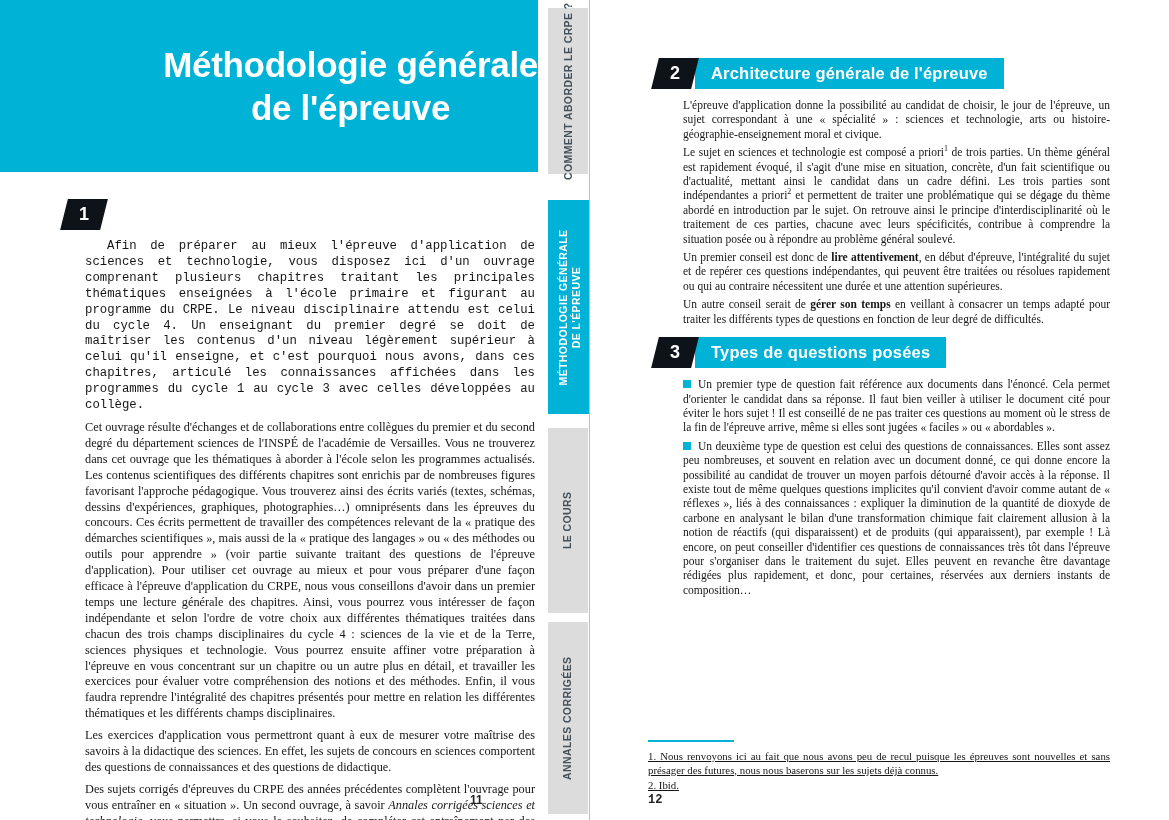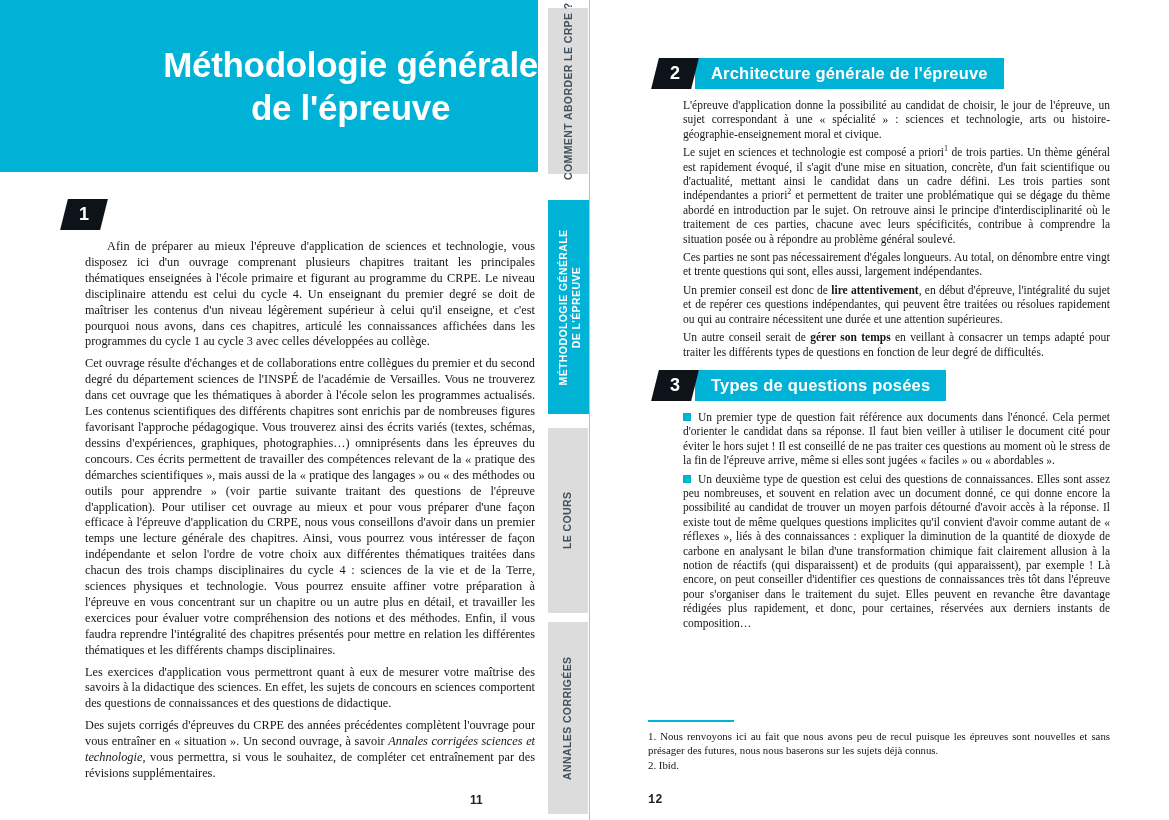--- a/index.html
+++ b/index.html
@@ -36,30 +36,30 @@
   .left-content{position:absolute;left:57px;top:199px;width:473px;}
   .left-content .body-col{margin-left:28px;width:450px;margin-top:6px;}
   .left-content p.body-p{font-size:12.3px;line-height:15.9px;margin:0 0 6px 0;}
   .right-content{position:absolute;left:648px;top:58px;width:462px;}
   .right-content .body-col{margin-left:35px;width:427px;margin-top:5px;}
   .right-content p.body-p{font-size:11.5px;line-height:14.4px;margin:0 0 4px 0;}
   .right-content .sec-gap{margin-top:11px;}
   p.body-p{
     text-align:justify;hyphens:auto;-webkit-hyphens:auto;color:#161616;
   }
-  p.body-p.indent{text-indent:22px;}
+  p.body-p.indent{text-indent:22px;font-family:Liberation Mono, monospace;}
   p.body-p b{font-weight:bold;}
   p.body-p i{font-style:italic;}
   p.body-p sup{font-size:8px;line-height:0;}
   .bullet-sq{
     display:inline-block;width:8px;height:8px;background:var(--accent);
     margin-right:7px;position:relative;top:0px;
   }
   
-  .footnotes{position:absolute;left:648px;top:720px;width:462px;}
+  .footnotes{position:absolute;left:648px;top:740px;width:462px;text-decoration:underline;}
   .fn-rule{width:86px;height:2px;background:var(--accent);margin:0 0 8px 0;}
   .footnotes p{
     font-size:10.8px;line-height:13.6px;margin:0 0 2px 0;text-align:justify;hyphens:auto;
   }
   
   .pagenum{
     position:absolute;font-family:"Liberation Sans",sans-serif;font-weight:bold;
     font-size:12px;color:#222;
   }
   .pagenum.pn-left{left:470px;top:793px;width:45px;text-align:left;}
@@ -136,21 +136,20 @@
     <div class="right-content">
       <div class="sec-head">
         <span class="sec-num-box">
           <span class="sec-num">2</span>
         </span>
         <span class="sec-label">Architecture générale de l'épreuve</span>
       </div>
       <div class="body-col">
           <p class="body-p"><span>L'épreuve d'application donne la possibilité au candidat de choisir, le jour de l'épreuve, un sujet correspondant à une « spécialité » : sciences et technologie, arts ou histoire-géographie-enseignement moral et civique.</span></p>
           <p class="body-p"><span>Le sujet en sciences et technologie est composé a priori</span><sup>1</sup><span> de trois parties. Un thème général est rapidement évoqué, il s'agit d'une mise en situation, concrète, d'un fait scientifique ou d'actualité, mettant ainsi le candidat dans un cadre défini. Les trois parties sont indépendantes a priori</span><sup>2</sup><span> et permettent de traiter une problématique qui se dégage du thème abordé en introduction par le sujet. On retrouve ainsi le principe d'interdisciplinarité où le traitement de ces parties, chacune avec leurs spécificités, contribue à comprendre la situation posée ou à répondre au problème général soulevé.</span></p>
-          <p class="body-p"><span>Ces parties ne sont pas nécessairement d'égales longueurs. Au total, on dénombre entre vingt et trente questions qui sont, elles aussi, largement indépendantes.</span></p>
           <p class="body-p"><span>Un premier conseil est donc de </span><b>lire attentivement</b><span>, en début d'épreuve, l'intégralité du sujet et de repérer ces questions indépendantes, qui peuvent être traitées ou résolues rapidement ou qui au contraire nécessitent une durée et une attention supérieures.</span></p>
           <p class="body-p"><span>Un autre conseil serait de </span><b>gérer son temps</b><span> en veillant à consacrer un temps adapté pour traiter les différents types de questions en fonction de leur degré de difficultés.</span></p>
         </div>
 
       <div class="sec-head sec-gap">
         <span class="sec-num-box">
           <span class="sec-num">3</span>
         </span>
         <span class="sec-label">Types de questions posées</span>
       </div>

